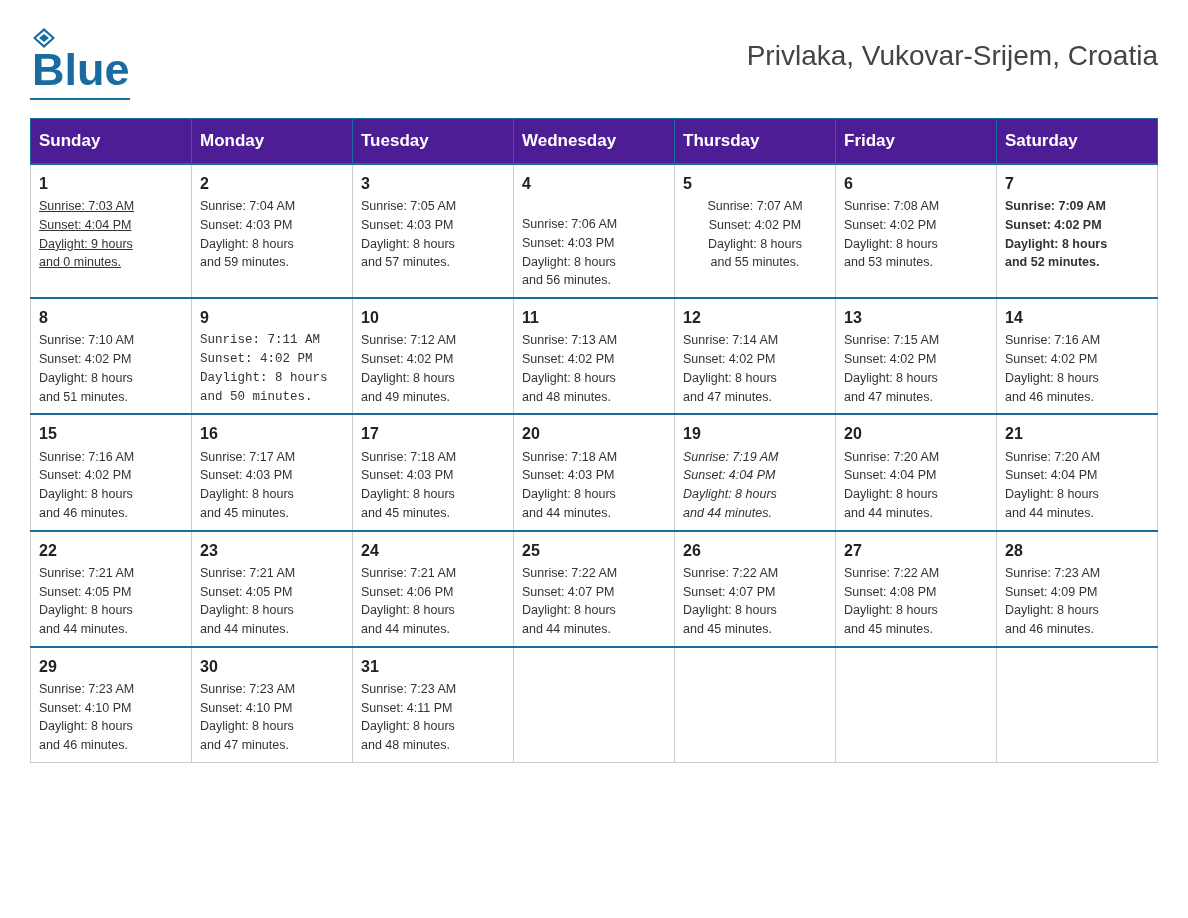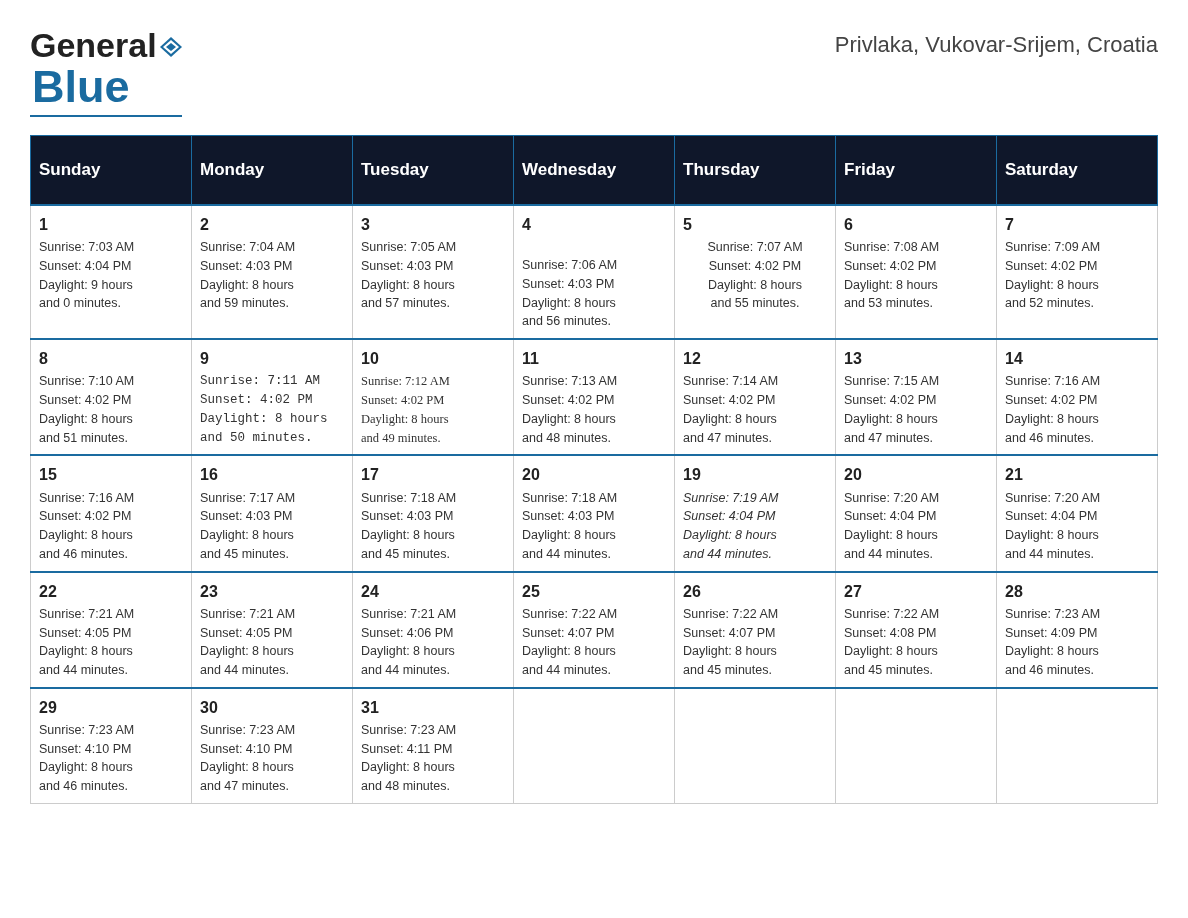--- a/index.html
+++ b/index.html
@@ -25,35 +25,35 @@
     .title-area {
       text-align: right;
     }
     .month-title {
       font-size: 52px;
       font-weight: bold;
       color: #222;
       line-height: 1.1;
     }
     .location-title {
-      font-size: 22px;
+      font-size: 28px;
       color: #444;
-      margin-top: 12px;
+      margin-top: 20px;
     }
     table {
       width: 100%;
       border-collapse: collapse;
       table-layout: fixed;
     }
     thead th {
-      background: #0f172a;
+      background: #4c1d95;
       color: #fff;
       font-size: 17px;
       font-weight: bold;
-      padding: 24px 8px;
+      padding: 12px 8px;
       text-align: left;
       border: 1px solid #1a6ba0;
     }
     tbody td {
       border: 1px solid #ccc;
       vertical-align: top;
       padding: 7px 8px;
       height: 105px;
       font-size: 13px;
       color: #222;
@@ -83,21 +83,20 @@
     tbody tr {
       border-top: 2px solid #1a6ba0;
     }
   </style>
 </head>
 <body>
 
 <div class="header-area">
   <div class="logo">
     <div style="display:flex;align-items:center;gap:0;">
-      <span style="font-size:34px;font-weight:bold;color:#222;">General</span>
       <span style="display:inline-flex;flex-direction:column;align-items:center;margin-left:3px;margin-top:2px;">
         <svg width="22" height="20" viewBox="0 0 22 20">
           <polygon points="11,0 22,10 11,20 0,10" fill="#1a6ba0"></polygon>
           <polygon points="11,3 19,10 11,17 3,10" fill="#fff"></polygon>
           <polygon points="11,6 16,10 11,14 6,10" fill="#1a6ba0"></polygon>
         </svg>
       </span>
     </div>
     <div style="display:flex;align-items:center;margin-top:-4px;">
       <span style="font-size:45px;font-weight:bold;color:#1a6ba0;margin-left:2px;">Blue</span>
@@ -118,21 +117,21 @@
         <th>Wednesday</th>
         <th>Thursday</th>
         <th>Friday</th>
         <th>Saturday</th>
       </tr>
   </thead>
   <tbody id="calendar-body">
   <tr>
         <td>
           <span class="day-num">1</span>
-          <div class="day-info" style="white-space: pre-line;">Sunrise: 7:03 AM
+          <div class="day-info" style="white-space: pre-line; text-decoration: underline;">Sunrise: 7:03 AM
 Sunset: 4:04 PM
 Daylight: 9 hours
 and 0 minutes.</div>
         </td>
         <td>
           <span class="day-num">2</span>
           <div class="day-info" style="white-space: pre-line;">Sunrise: 7:04 AM
 Sunset: 4:03 PM
 Daylight: 8 hours
 and 59 minutes.</div>
@@ -160,21 +159,21 @@
         </td>
         <td>
           <span class="day-num">6</span>
           <div class="day-info" style="white-space: pre-line;">Sunrise: 7:08 AM
 Sunset: 4:02 PM
 Daylight: 8 hours
 and 53 minutes.</div>
         </td>
         <td>
           <span class="day-num">7</span>
-          <div class="day-info" style="white-space: pre-line;">Sunrise: 7:09 AM
+          <div class="day-info" style="white-space: pre-line; font-weight: bold;">Sunrise: 7:09 AM
 Sunset: 4:02 PM
 Daylight: 8 hours
 and 52 minutes.</div>
         </td>
       </tr>
       <tr>
         <td>
           <span class="day-num">8</span>
           <div class="day-info" style="white-space: pre-line;">Sunrise: 7:10 AM
 Sunset: 4:02 PM
@@ -183,21 +182,21 @@
         </td>
         <td>
           <span class="day-num">9</span>
           <div class="day-info" style="white-space: pre-line; font-family: Liberation Mono, monospace;">Sunrise: 7:11 AM
 Sunset: 4:02 PM
 Daylight: 8 hours
 and 50 minutes.</div>
         </td>
         <td>
           <span class="day-num">10</span>
-          <div class="day-info" style="white-space: pre-line; font-family: Liberation Serif, serif;">Sunrise: 7:12 AM
+          <div class="day-info" style="white-space: pre-line;">Sunrise: 7:12 AM
 Sunset: 4:02 PM
 Daylight: 8 hours
 and 49 minutes.</div>
         </td>
         <td>
           <span class="day-num">11</span>
           <div class="day-info" style="white-space: pre-line;">Sunrise: 7:13 AM
 Sunset: 4:02 PM
 Daylight: 8 hours
 and 48 minutes.</div>

